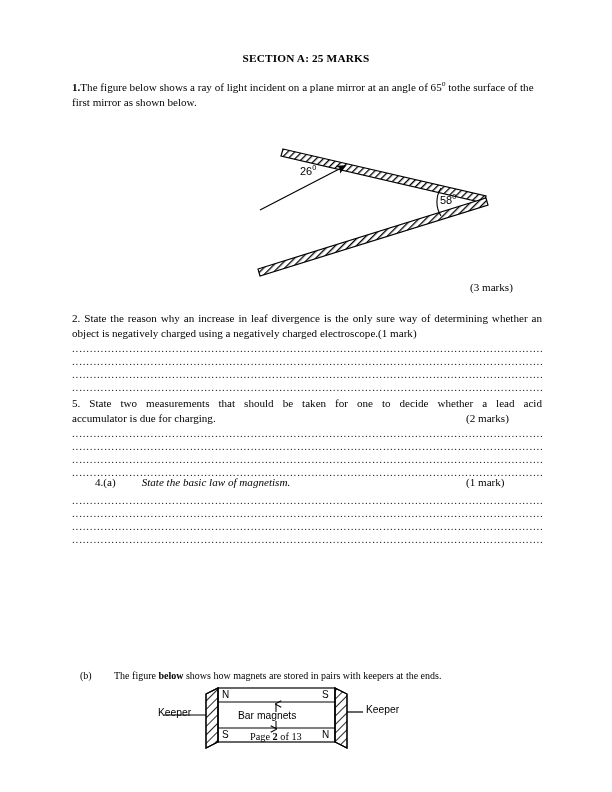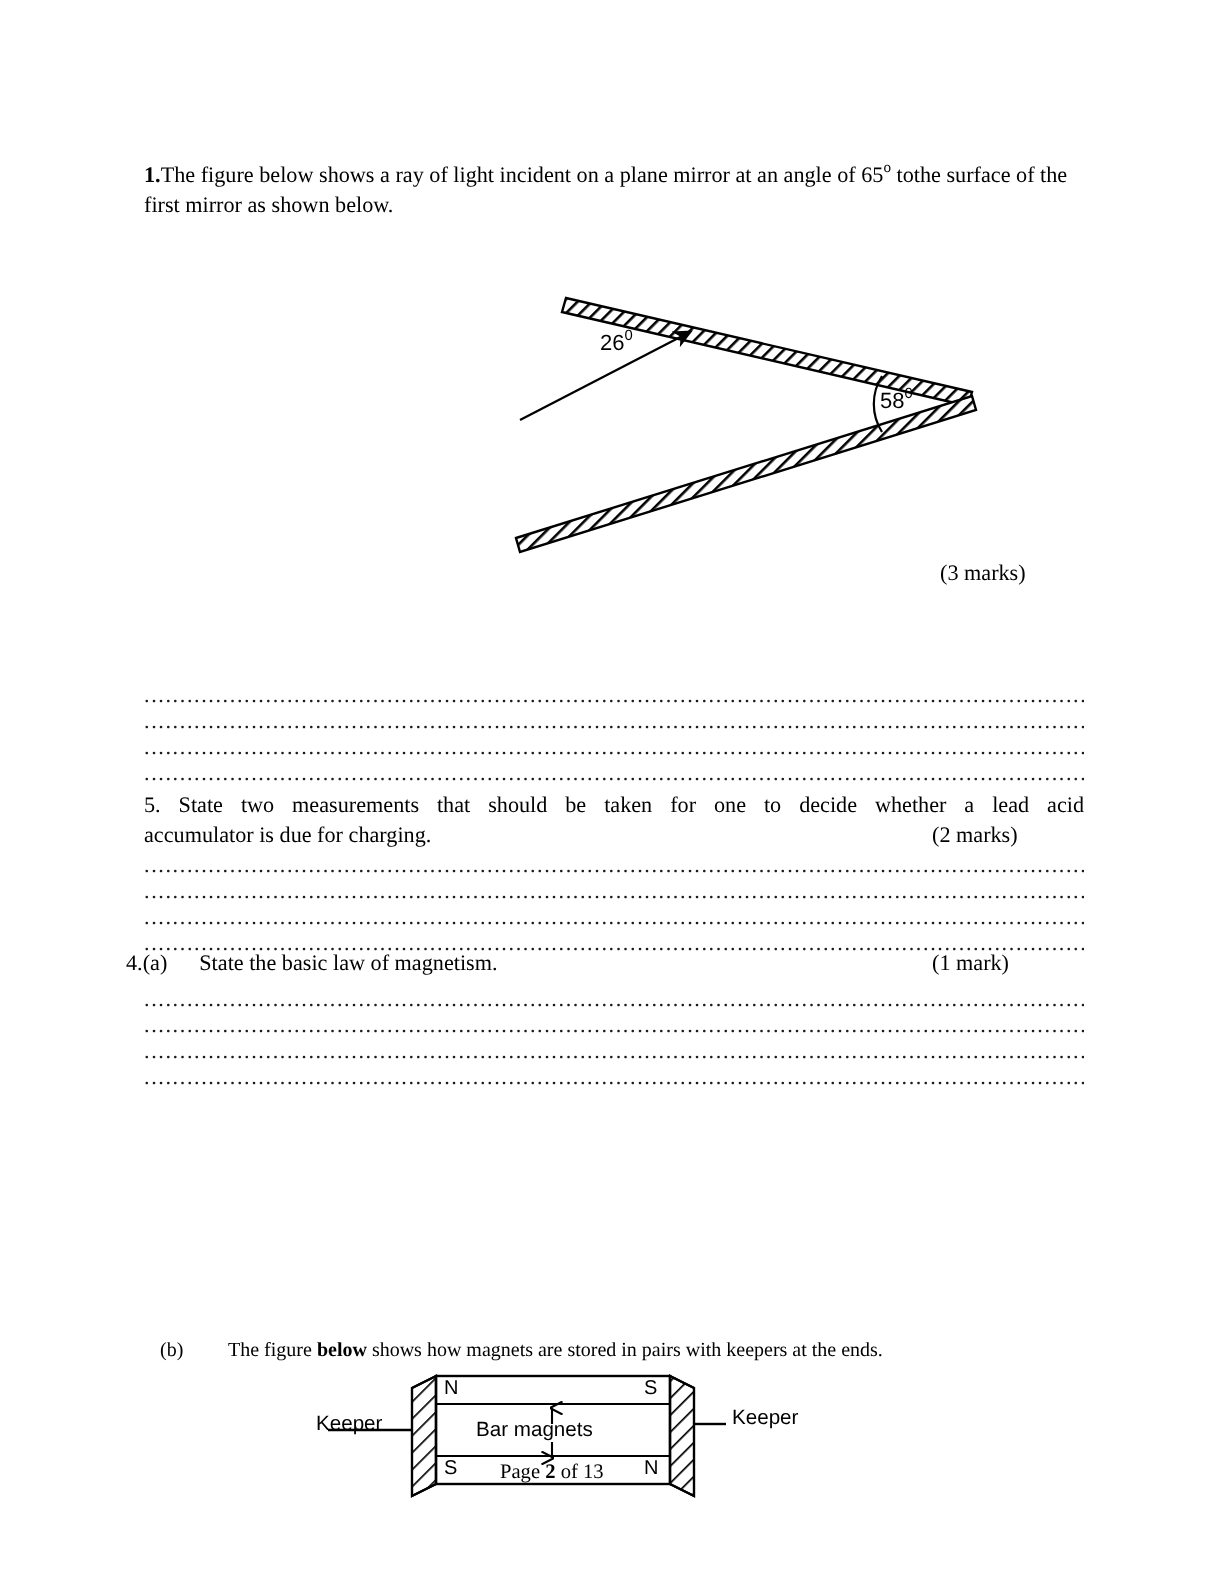--- a/index.html
+++ b/index.html
@@ -93,22 +93,22 @@
     top: 0;
   }
 
   .q4a-text {
     position: absolute;
     left: 63px;
     top: 476px;
     width: 479px;
     font-size: 11.1px;
   }
-  .q4a-text .q4a-label { display: inline-block; }
-  .q4a-text .q4a-body  { display: inline-block; margin-left: 16px; }
+  .q4a-text .q4a-label { display: inline-block; margin-left: 32px; }
+  .q4a-text .q4a-body  { display: inline-block; margin-left: 26px; font-style: italic; }
   .q4a-text .marks {
     position: absolute;
     left: 403px;
     top: 0;
   }
 
   .q4b-text {
     position: absolute;
     left: 80px;
     top: 670px;
@@ -157,20 +157,21 @@
     text-align: left;
     font-size: 10.3px;
   }
   .page-footer b { font-weight: bold; }
 </style>
 </head>
 <body>
 
 <div class="page">
 
+  <div class="section-title">SECTION A: 25 MARKS</div>
 
   <div class="q1-text">
     <b>1.</b><span>The figure below shows a ray of light incident on a plane mirror at an angle of 65</span><span class="deg-sup">o</span><span> tothe surface of the first mirror as shown below.</span>
   </div>
 
   <div class="ray-figure">
     <svg width="280" height="155" viewBox="0 0 280 155" xmlns="http://www.w3.org/2000/svg">
       <defs>
         <pattern id="hatch" width="5" height="5" patternTransform="rotate(45)" patternUnits="userSpaceOnUse">
           <rect width="5" height="5" fill="#ffffff"></rect>
@@ -200,20 +201,21 @@
 
     <div style="position:absolute; left:204px; top:60px; font-size:11px; font-family:'Liberation Sans',sans-serif;">
       <span>58</span><span style="font-size:7.4px; vertical-align:5px;">0</span>
     </div>
   </div>
 
   <div class="sketch-line">
     <span class="marks">(3 marks)</span>
   </div>
 
+  <div class="q2-text">2. State the reason why an increase in leaf divergence is the only sure way of determining whether an object is negatively charged using a negatively charged electroscope.(1 mark)</div>
 
   <div class="dots" style="left:72px; top:342px; width:470px;">........................................................................................................................................................................</div>
   <div class="dots" style="left:72px; top:355px; width:470px;">........................................................................................................................................................................</div>
   <div class="dots" style="left:72px; top:368px; width:470px;">........................................................................................................................................................................</div>
   <div class="dots" style="left:72px; top:381px; width:470px;">........................................................................................................................................................................</div>
 
   <div class="q3-text">
     <span style="display:block; text-align:justify; text-align-last:justify;">5. State two measurements that should be taken for one to decide whether a lead acid</span>
     <span class="q3-second">
       <span>accumulator is due for charging.</span>

